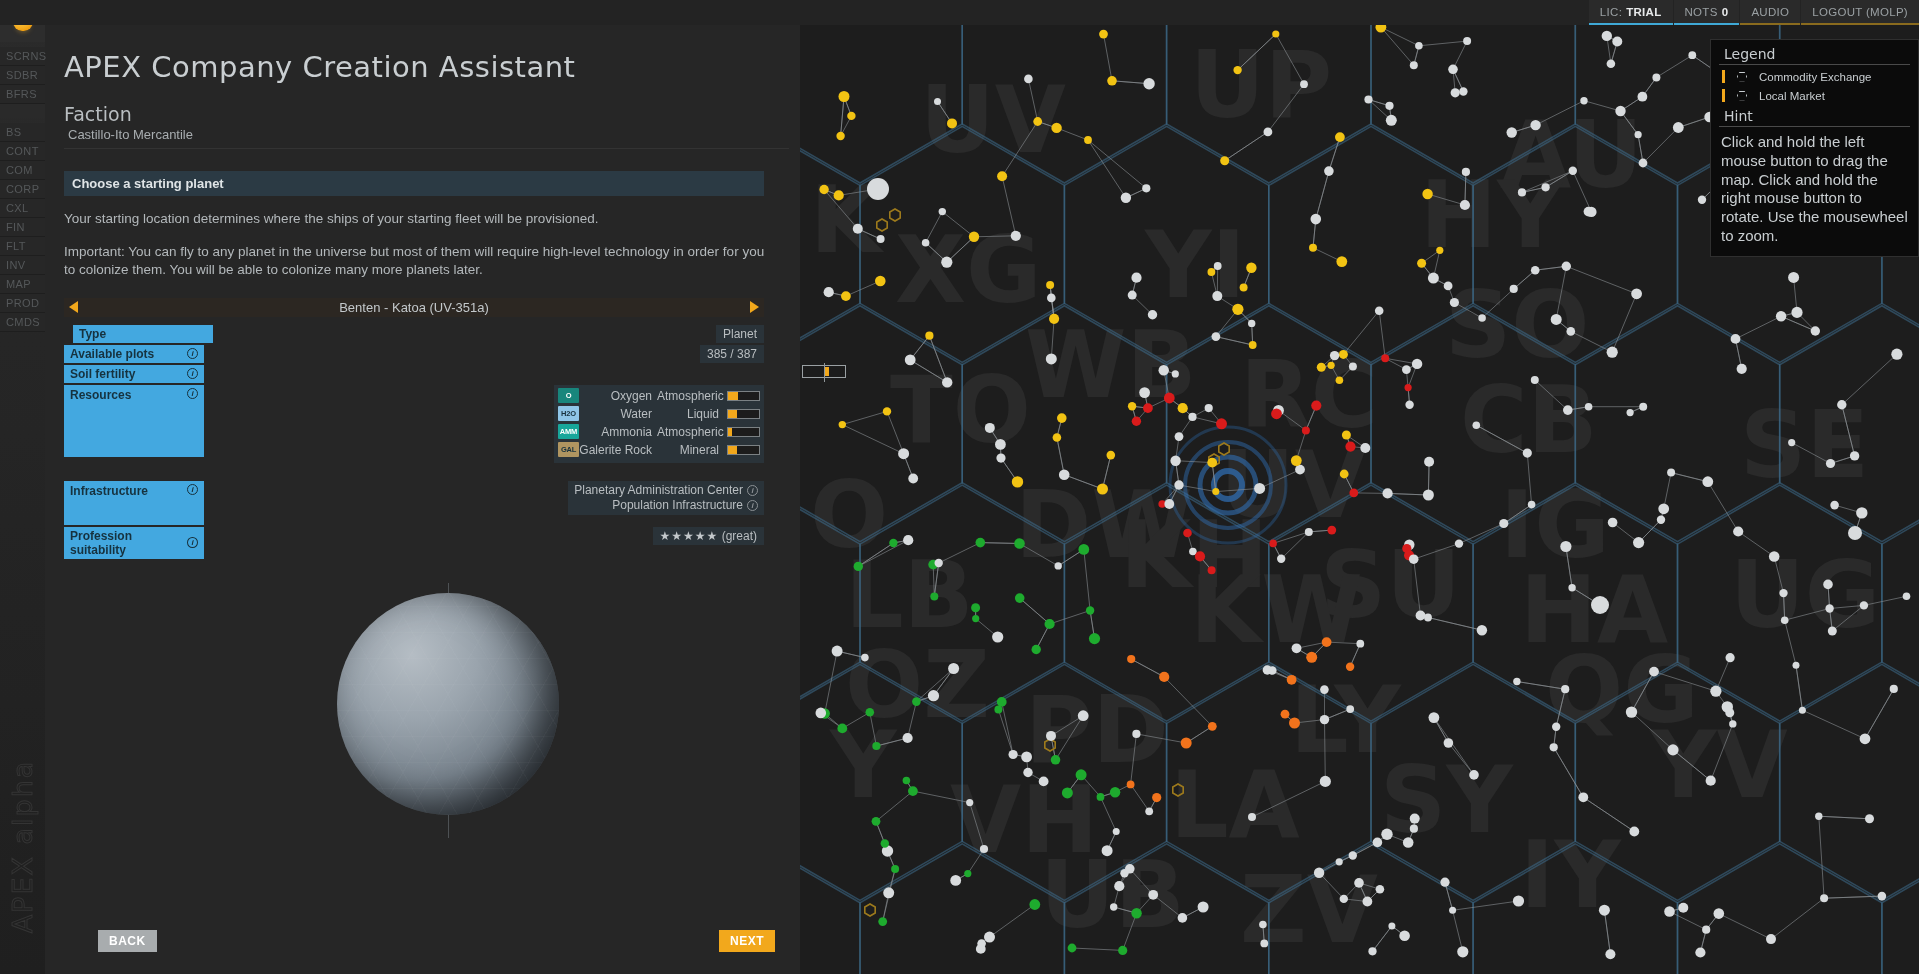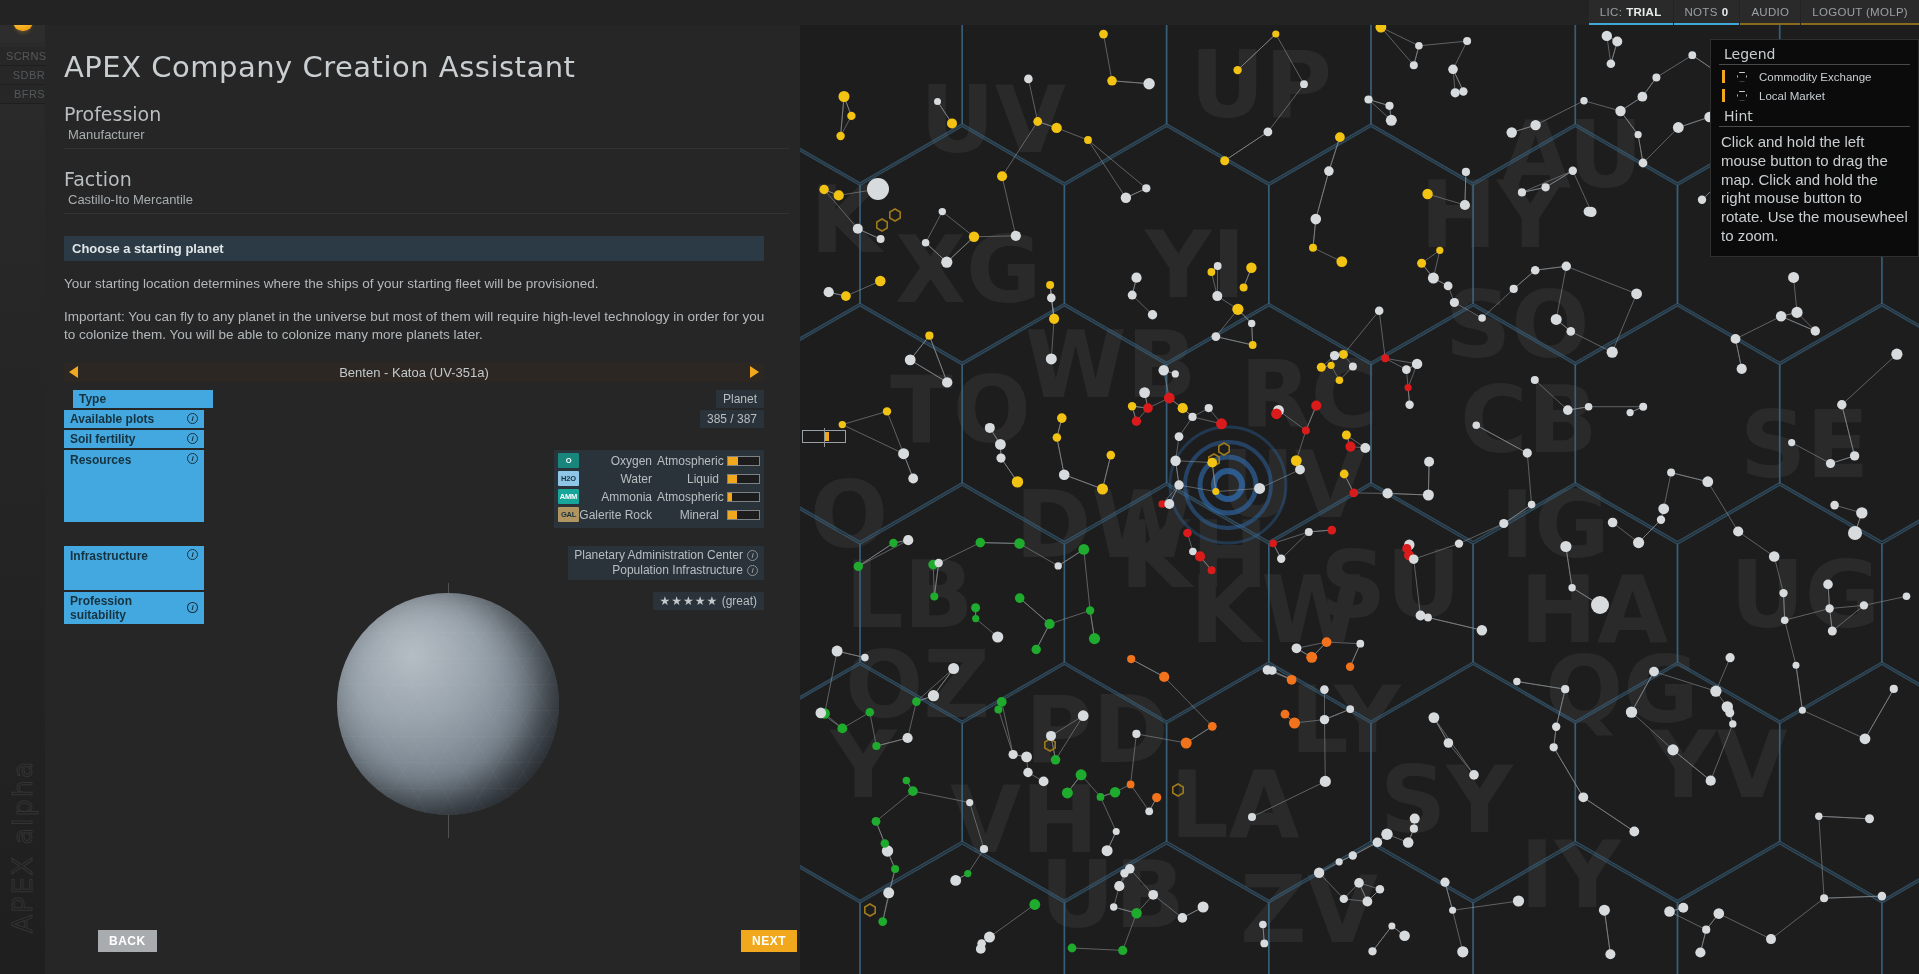--- a/index.html
+++ b/index.html
@@ -31,21 +31,20 @@
   }
   .topbtn b { color: #e8eaeb; font-weight: bold; margin-left: 4px; text-align: center; }
   .topbtn.blue { border-bottom-color: #3fa9d6; }
   .topbtn.gold { border-bottom-color: #8a6b1e; }
 
   
   #rail {
     position: absolute; top: 0; left: 0; width: 45px; height: 974px;
     background: linear-gradient(180deg,#2b2b2b 0%, #262626 35%, #1f1f1f 100%);
     z-index: 30;
-    text-align: right;
   }
   #logo {
     width: 45px; height: 42px; display: flex; align-items: center; justify-content: center;
     background: #2d2d2d;
   }
   .logo-shape {
     width: 20px; height: 20px; border-radius: 50% 50% 46% 46%;
     background: radial-gradient(circle at 38% 26%, #ffe7a8 0%, #fcc13a 38%, #f0a012 75%, #d98a05 100%);
     box-shadow: 0 4px 5px -3px rgba(255,190,60,.35);
   }
@@ -220,21 +219,21 @@
     transform: rotate(-22deg); opacity: .85;
   }
 
   
   #btn-back, #btn-next {
     position: absolute; bottom: 22px;
     font-size: 12px; font-weight: bold; letter-spacing: .5px;
     padding: 4px 11px; cursor: pointer;
   }
   #btn-back { left: 53px;  background: #a8acae; color: #ffffff; }
-  #btn-next { right: 3px; background: #f2a81c; color: #ffffff; }
+  #btn-next { right: 25px; background: #f2a81c; color: #ffffff; }
 
   
   #map {
     position: absolute; top: 25px; left: 800px;
     width: 1119px; height: 949px;
     background: #1d1d1d;
     overflow: hidden;
   }
   #map svg { display: block; }
 
@@ -267,20 +266,33 @@
   <div id="rail">
     <div id="logo">
       <div class="logo-shape"></div>
     </div>
     <div class="rail-group" id="rail-top">
         <div class="rail-item">SCRNS</div>
         <div class="rail-item">SDBR</div>
         <div class="rail-item">BFRS</div>
       </div>
     <div class="rail-spacer"></div>
+    <div class="rail-group" id="rail-main">
+        <div class="rail-item">BS</div>
+        <div class="rail-item">CONT</div>
+        <div class="rail-item">COM</div>
+        <div class="rail-item">CORP</div>
+        <div class="rail-item">CXL</div>
+        <div class="rail-item">FIN</div>
+        <div class="rail-item">FLT</div>
+        <div class="rail-item">INV</div>
+        <div class="rail-item">MAP</div>
+        <div class="rail-item">PROD</div>
+        <div class="rail-item">CMDS</div>
+      </div>
     <div id="apexvert">
       <span>APEX alpha</span>
     </div>
   </div>
 
   <div id="topbar">
       <div class="topbtn blue">
         <span>LIC:</span>
         <b>TRIAL</b>
       </div>
@@ -293,25 +305,20 @@
       </div>
       <div class="topbtn gold">
         <span>LOGOUT (MOLP)</span>
       </div>
     </div>
 
   <div id="panel">
 
     <h1 id="panel-title">APEX Company Creation Assistant</h1>
 
-    <div class="field-block">
-      <div class="field-label">Profession</div>
-      <div class="field-value">Manufacturer</div>
-      <div class="field-rule"></div>
-    </div>
 
     <div class="field-block">
       <div class="field-label">Faction</div>
       <div class="field-value">Castillo-Ito Mercantile</div>
       <div class="field-rule"></div>
     </div>
 
     <div id="section-head">Choose a starting planet</div>
 
     <div class="para">Your starting location determines where the ships of your starting fleet will be provisioned.</div>

